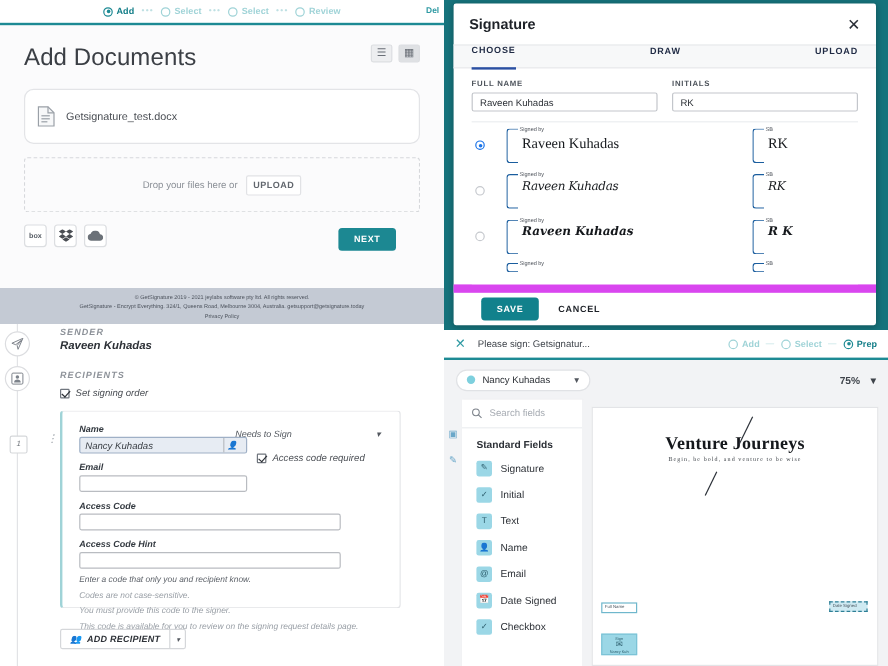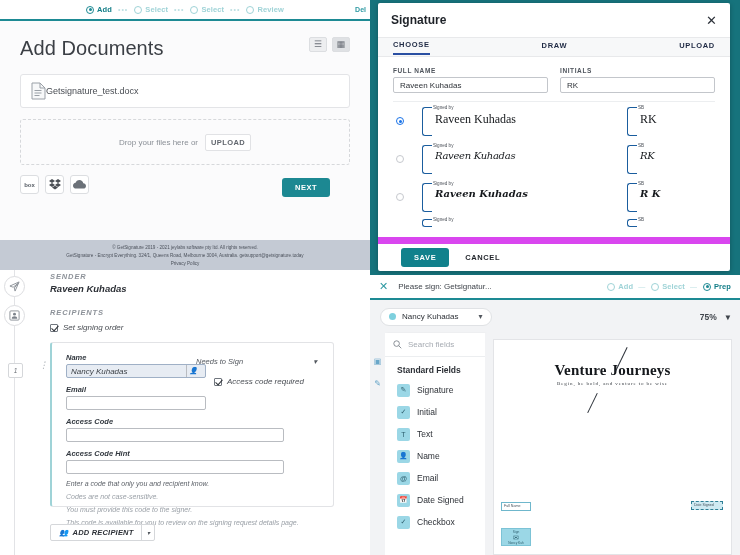--- a/index.html
+++ b/index.html
@@ -45,22 +45,22 @@
   }
   .view-toggle { position: absolute; right: 20px; top: 37px; display: flex; gap: 5px; }
   .vt-btn {
     width: 18px; height: 15px; background: #edeef0; border: 1px solid #dcdee1;
     border-radius: 2px; display: flex; align-items: center; justify-content: center;
   }
   .vt-btn.sel { background: #dfe1e4; }
   .vt-ico { color: #6a6f77; font-size: 9px; line-height: 1; }
 
   .doc-card {
-    margin-top: 14px; height: 34px; background: #fff; border: 1px solid #e3e4e7;
-    border-radius: 3px; display: flex; align-items: center; padding: 0 10px; 
+    margin-top: 14px; height: 46px; background: #fff; border: 1px solid #e3e4e7;
+    border-radius: 8px; display: flex; align-items: center; padding: 0 10px; gap: 9px;
   }
   .doc-name { font-size: 9px; color: #4a4e54; }
   .docx-ico { width: 15px; height: 18px; }
 
   .dropzone {
     margin-top: 11px; height: 46px; border: 1.4px dashed #d6d8db; border-radius: 3px;
     display: flex; align-items: center; justify-content: center; gap: 7px;
   }
   .dz-text { font-size: 8px; color: #8b9097; }
   .dz-upload {
@@ -180,21 +180,21 @@
   }
   .sig-title { font-size: 12px; font-weight: bold; color: #1e2228; }
   .sig-close { font-size: 13px; color: #2b3038; line-height: 1; }
   .sig-tabs {
     height: 20px; background: #f7f8f9; border-top: 1px solid #e8e9eb;
     border-bottom: 1px solid #e8e9eb; display: flex; align-items: center;
     padding: 0 15px;
   }
   .sig-tab {
     font-size: 7.5px; font-weight: bold; letter-spacing: .7px; color: #1f2a44;
-    padding-bottom: 4px;
+    padding-bottom: 10px;
     text-align: right;
   }
   .sig-tab.sel { border-bottom: 2px solid #2a4fa2; }
   .sig-tab:nth-child(1) { flex: 0 0 auto; }
   .sig-tab-sp { flex: 1; }
   .sig-fields { display: flex; gap: 12px; padding: 10px 15px 0 15px; }
   .sf { flex: 1; }
   .sf-label {
     font-size: 6.5px; font-weight: bold; color: #4e545c; letter-spacing: .6px;
     margin-bottom: 3px;

